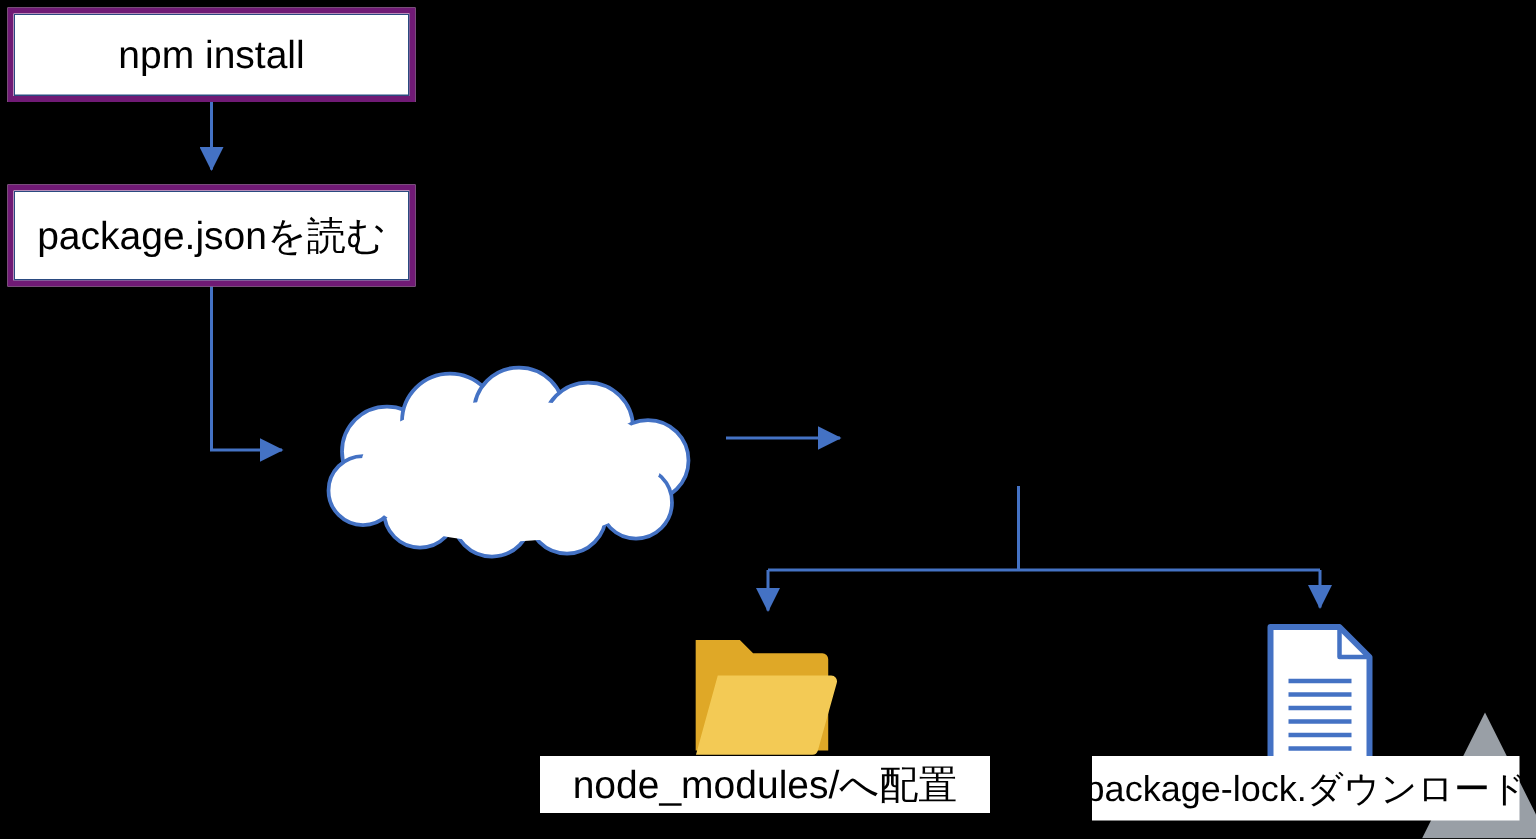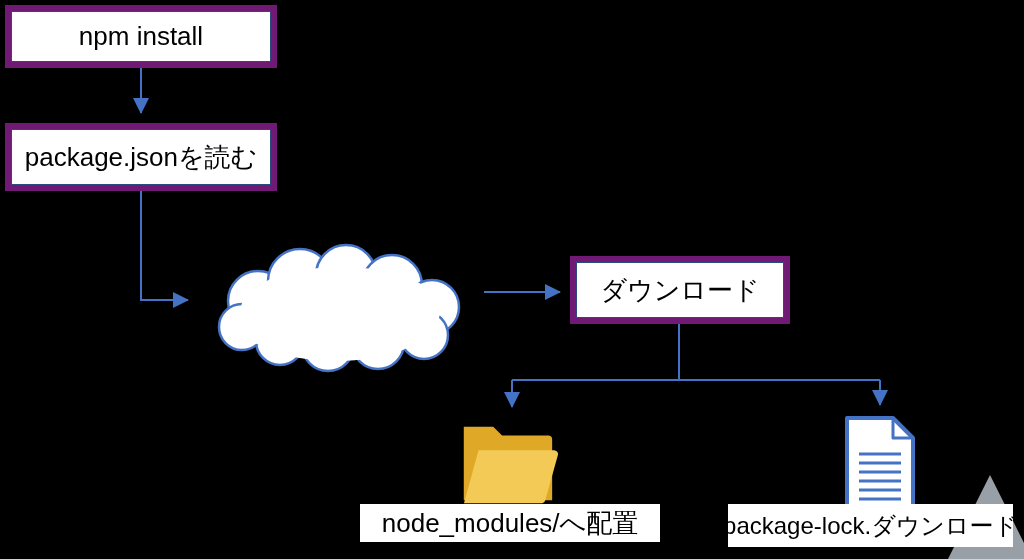--- a/index.html
+++ b/index.html
@@ -6,21 +6,21 @@
   .stage{
     position:relative;
     width:1024px;height:559px;
     background:#000;
     overflow:hidden;
     font-family:"Liberation Sans", sans-serif;
   }
   .box{
     position:absolute;
     background:#fff;
-    border:6px solid #701a75;
+    border:4px solid #701a75;
     box-shadow:0 0 0 1px #2a4a80 inset;
     display:flex;align-items:center;justify-content:center;
     color:#000;
     font-size:26px;
     text-align:center;
     box-sizing:border-box;
     z-index:3;
   }
   #box-npm-install{left:5px;top:5px;width:272px;height:63px;}
   #box-package-json{left:5px;top:123px;width:272px;height:68px;}
@@ -102,23 +102,20 @@
       <circle cx="228" cy="92" r="24"></circle>
       <circle cx="182" cy="100" r="26"></circle>
       <circle cx="132" cy="102" r="26"></circle>
       <circle cx="84" cy="98" r="24"></circle>
       <circle cx="46" cy="84" r="23"></circle>
     </g>
     <ellipse cx="145" cy="66" rx="100" ry="42" fill="#ffffff" stroke="none"></ellipse>
     <ellipse cx="140" cy="80" rx="95" ry="38" fill="#ffffff" stroke="none"></ellipse>
   </svg>
 
-  <div class="box" id="box-download">
-    <span>ダウンロード</span>
-  </div>
 
   <svg class="icon" id="folder-icon" viewBox="0 0 110 97">
     <path d="M12 10 h30 l9 9 h47 a4 4 0 0 1 4 4 v62 h-90 z" fill="#DFA827"></path>
     <path d="M27 34 h77 a4 4 0 0 1 3.8 5.1 L95 85 a4 4 0 0 1 -3.8 2.9 h-79 z" fill="#F3CA55"></path>
   </svg>
 
   <svg class="icon" id="document-icon" viewBox="0 0 76 100">
     <path d="M5 4 h46 l20 20 v72 h-66 z" fill="#ffffff" stroke="#4472C4" stroke-width="4" stroke-linejoin="round"></path>
     <path d="M51 4 v20 h20" fill="none" stroke="#4472C4" stroke-width="3" stroke-linejoin="round"></path>
     <g stroke="#4472C4" stroke-width="3">

